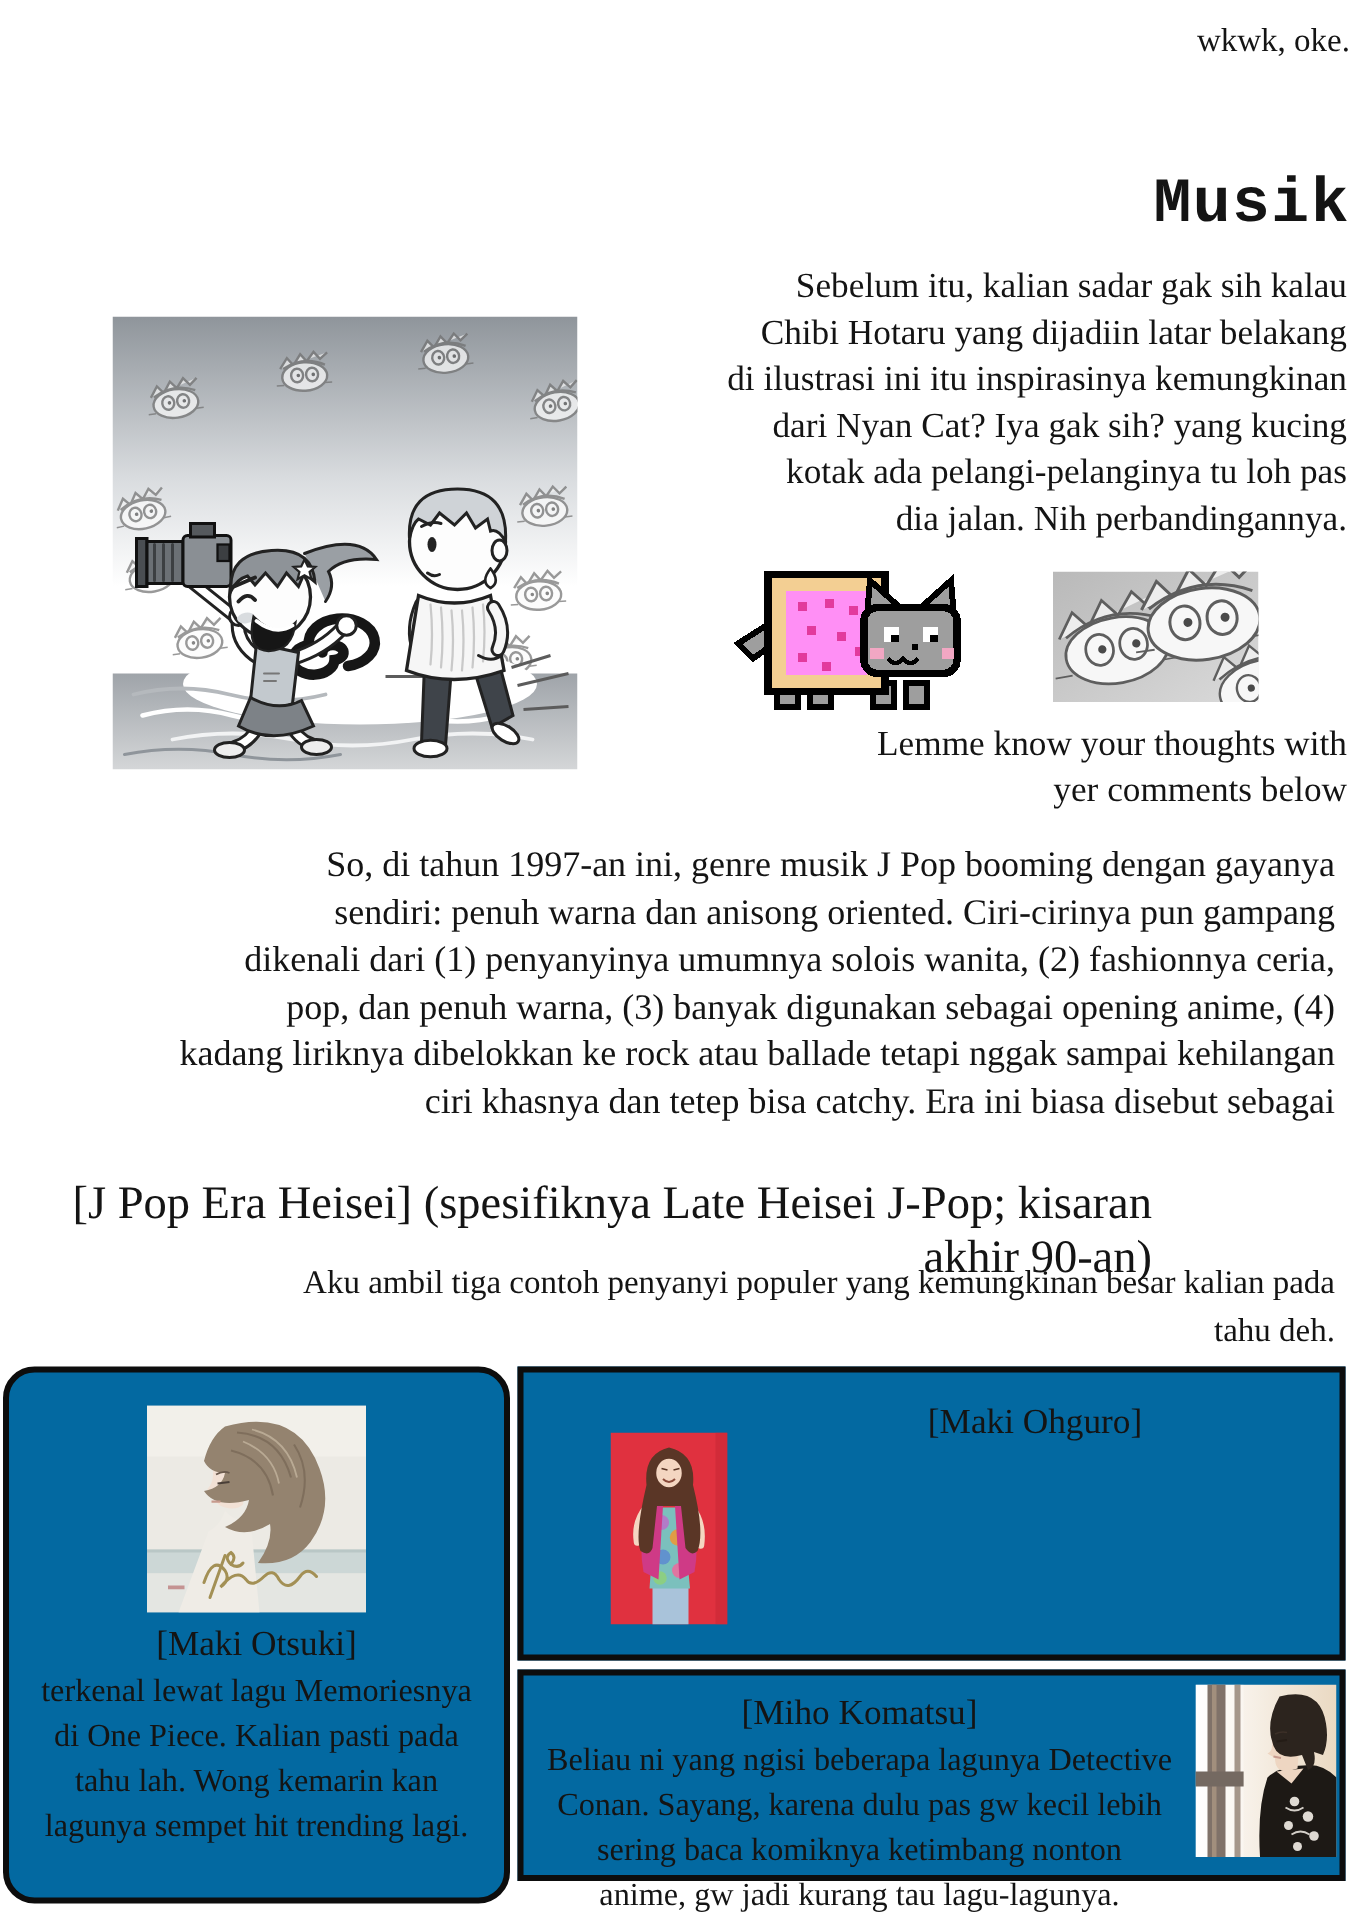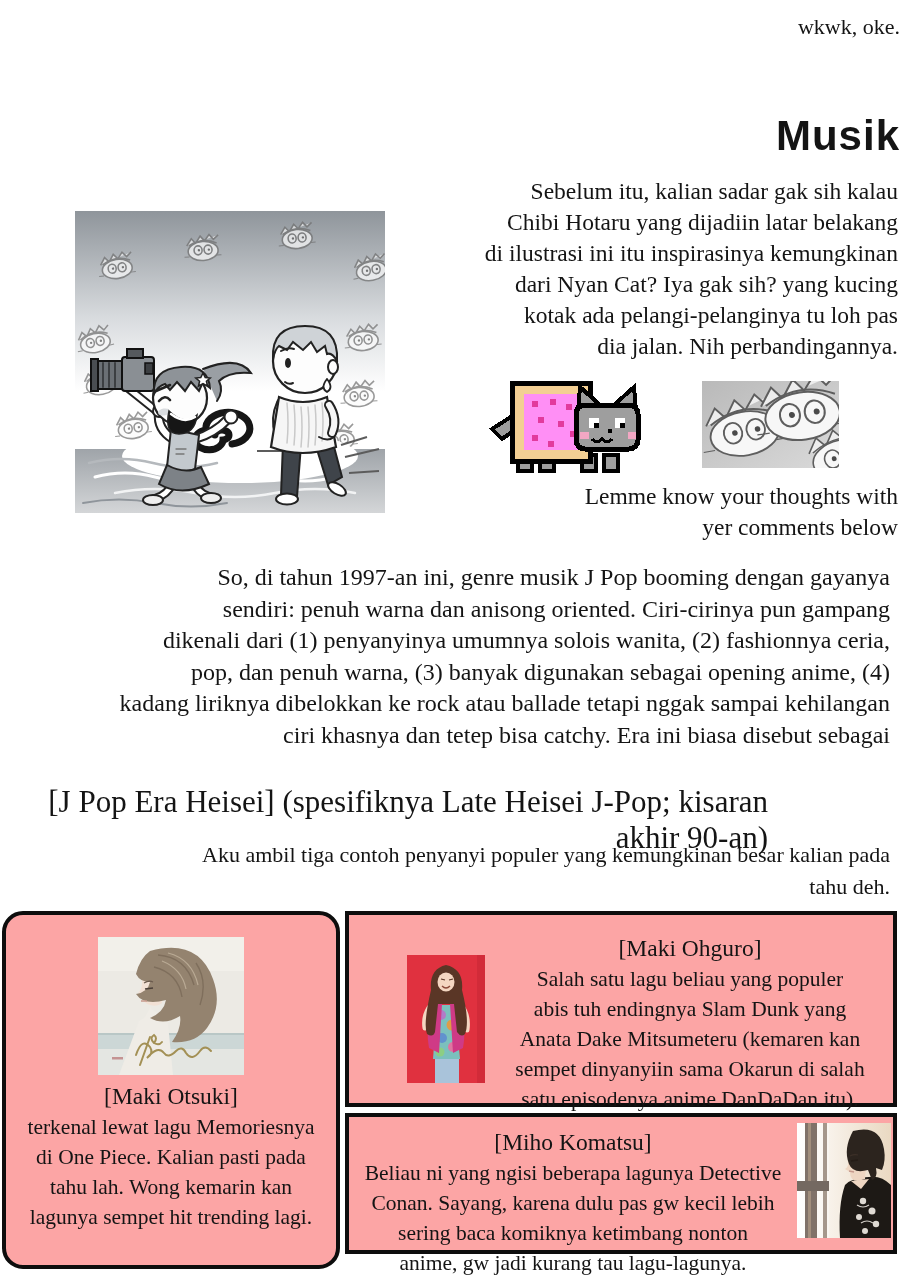--- a/index.html
+++ b/index.html
@@ -8,34 +8,34 @@
     font-family:"Liberation Serif",serif;position:relative;overflow:hidden;
   }
   .abs{position:absolute;}
   .ctr{text-align:right;}
   .pre{white-space:pre-line;}
 
   .intro-line{top:14px;left:0;width:900px;font-size:22px;}
   .segment-line{top:76px;left:0;width:900px;font-size:24px;}
   .page-heading{
     top:112px;left:0;width:900px;margin:0;font-size:42px;font-weight:bold;
-    font-family:Liberation Sans, sans-serif;letter-spacing:1px;
+    font-family:Liberation Mono, monospace;letter-spacing:1px;
   }
 
   .illustration{left:75px;top:211px;width:310px;height:302px;}
   .chibi-par{left:392px;top:176px;width:506px;font-size:23.5px;line-height:31px;}
   .nyan{left:488px;top:377px;width:164px;height:101px;}
   .closeup{left:702px;top:381px;width:137px;height:87px;}
   .comment-prompt{left:392px;top:481px;width:506px;font-size:23.5px;line-height:31px;}
 
   .jpop-par{left:10px;top:562px;width:880px;font-size:24px;line-height:31.5px;}
   .era-line{left:0;top:784px;width:768px;font-size:31px;}
   .examples-intro{left:10px;top:839px;width:880px;font-size:22px;line-height:31.5px;}
 
-  .box{position:absolute;border:4px solid #0d0d0d;background:#fca5a5;box-sizing:border-box;}
+  .box{position:absolute;border:4px solid #0d0d0d;background:#0369a1;box-sizing:border-box;}
   .box-otsuki{left:2px;top:911px;width:338px;height:358px;text-align:center;border-radius:21px;}
   .box-ohguro{left:345px;top:911px;width:552px;height:196px;}
   .box-komatsu{left:345px;top:1113px;width:552px;height:141px;}
 
   .singer-name{font-size:23.5px;line-height:31px;}
   .singer-desc{font-size:21.5px;line-height:30px;white-space:pre-line;}
 
   .photo-otsuki{display:block;margin:22px auto 6px;width:146px;height:138px;}
   .photo-ohguro{position:absolute;left:58px;top:40px;width:78px;height:128px;}
   .ohguro-text{position:absolute;left:146px;right:8px;top:18px;text-align:center;}
@@ -307,25 +307,20 @@
         <path d="M25 45 q-7 26 -3 48 l10 5 l3 -49 z" fill="#cf3a86"></path>
         <path d="M53 45 q7 26 3 48 l-10 5 l-3 -49 z" fill="#cf3a86"></path>
         <path d="M39 10 q-17 4 -15 25 q-8 34 -4 44 q6 4 8 -2 l3 -28 h16 l3 28 q4 6 8 2 q5 -12 -3 -44 q2 -21 -16 -25 z" fill="#5a3626"></path>
         <ellipse cx="39" cy="27" rx="8.5" ry="9.5" fill="#f4d6c1"></ellipse>
         <path d="M35 31 q4 4 8 0" stroke="#8a4a3a" stroke-width="1.3" fill="none"></path>
         <path d="M34 24 l4 1 M42 25 l4 -1" stroke="#5a3626" stroke-width="1.2" fill="none"></path>
       </svg>
     </div>
     <div class="ohguro-text">
       <div class="singer-name">[Maki Ohguro]</div>
-      <div class="singer-desc">Salah satu lagu beliau yang populer
-abis tuh endingnya Slam Dunk yang
-Anata Dake Mitsumeteru (kemaren kan
-sempet dinyanyiin sama Okarun di salah
-satu episodenya anime DanDaDan itu).</div>
     </div>
   </div>
 
   <div class="box box-komatsu">
     <div class="komatsu-text">
       <div class="singer-name">[Miho Komatsu]</div>
       <div class="singer-desc">Beliau ni yang ngisi beberapa lagunya Detective
 Conan. Sayang, karena dulu pas gw kecil lebih
 sering baca komiknya ketimbang nonton
 anime, gw jadi kurang tau lagu-lagunya.</div>

